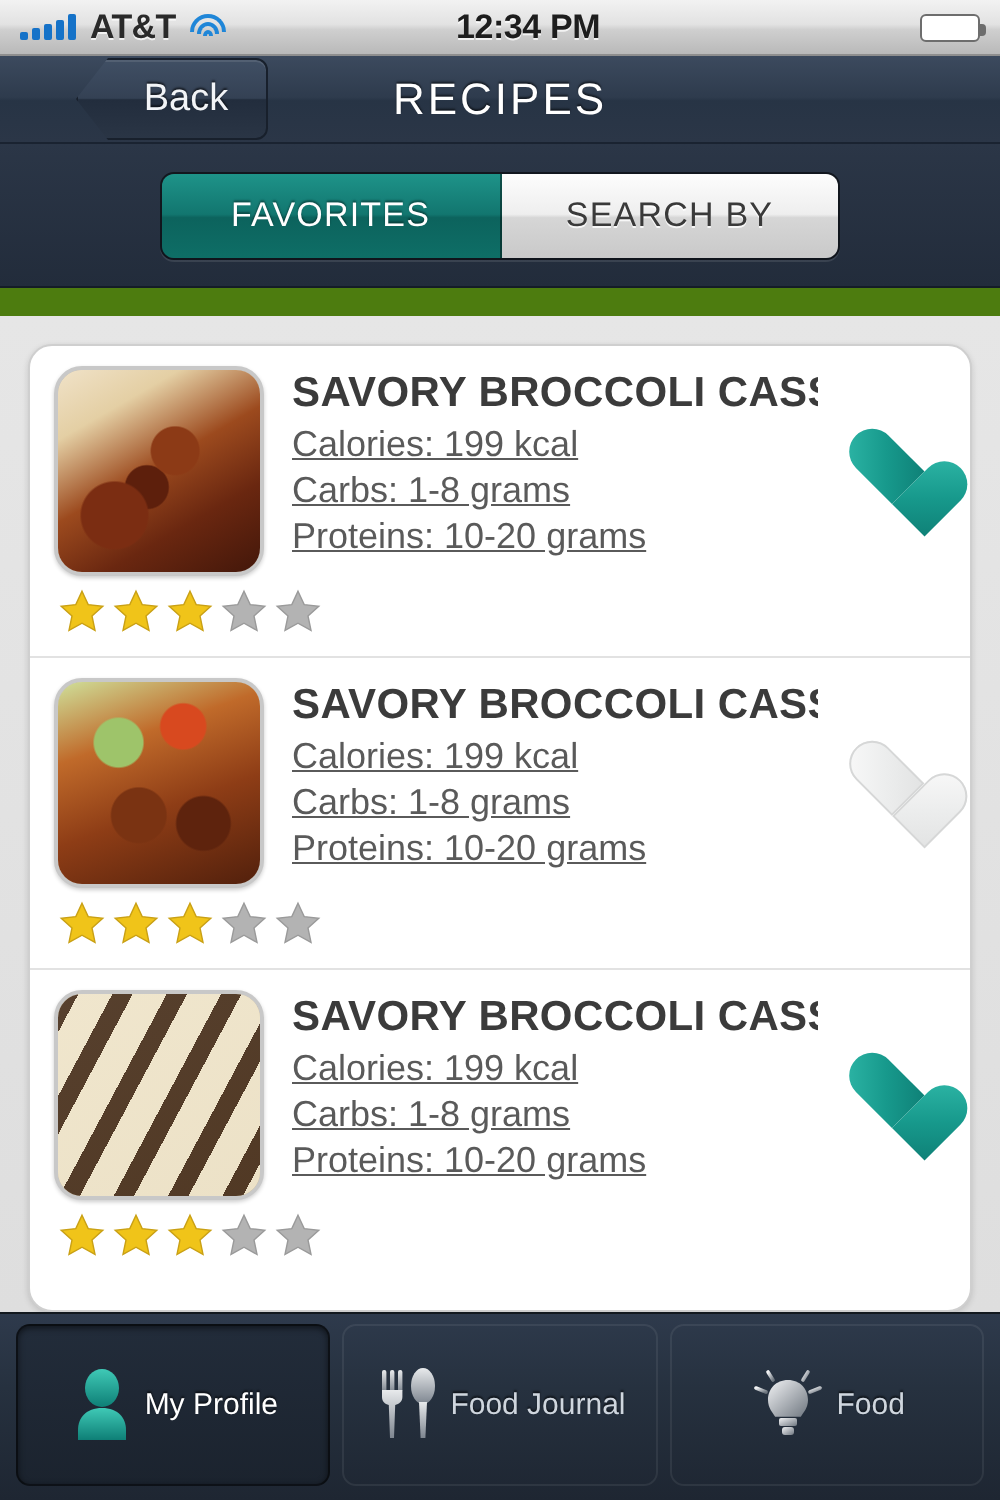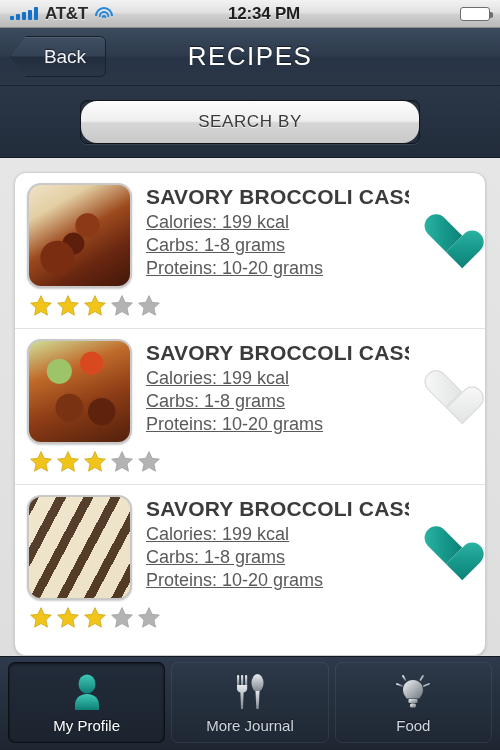--- a/index.html
+++ b/index.html
@@ -70,29 +70,29 @@
     width:3px; height:6px; background:#6d6d6d; border-radius:0 2px 2px 0;
   }
   .batt-fill {
     height:100%; width:100%;
     background:linear-gradient(to bottom,#9bdc63 0%,#5cb034 50%,#4a9a28 100%);
     border-radius:1px;
   }
 
   
   .navbar {
-    position:relative; height:58px;
+    position:relative; height:44px;
     background:linear-gradient(to bottom,#3c4a5e 0%,#2e3b4d 48%,#273445 52%,#2b3647 100%);
     border-bottom:1px solid #1a2331;
-    display:flex; align-items:center;
+    display:flex; align-items:center;padding-left:28px;
   }
   .navtitle {
     position:absolute; left:0; right:0; top:0; bottom:0;
     display:flex; align-items:center; justify-content:center;
-    font-size:26px; color:#fff; letter-spacing:1.5px;
+    font-size:22px; color:#fff; letter-spacing:1.5px;
     text-shadow:0 -1px 1px rgba(0,0,0,.55);
     pointer-events:none;
   }
   .backbtn {
     position:relative; z-index:2;
     margin-left:10px;
     height:41px; width:96px;
     display:flex; align-items:center; justify-content:center;
     color:#f2f4f7; font-size:19px;
     text-shadow:0 -1px 1px rgba(0,0,0,.6);
@@ -129,21 +129,20 @@
   .seg-item.on {
     color:#ffffff;
     background:linear-gradient(to bottom,#1e9389 0%,#12766f 48%,#0c635d 52%,#0e6e66 100%);
     text-shadow:0 -1px 1px rgba(0,0,0,.4);
     border-right:1px solid rgba(0,0,0,.45);
   }
   .seg-item.off {
     color:#3a3a3a;
     background:linear-gradient(to bottom,#fdfdfd 0%,#eeeeee 48%,#d6d6d6 52%,#c9c9c9 100%);
     text-shadow:0 1px 0 rgba(255,255,255,.8);
-    border-radius:16px;
   }
 
   
   .content {
     position:absolute;
     top:158px; bottom:94px; left:0; right:0;
     background:linear-gradient(to bottom,#e6e6e6,#dedede);
     padding:14px 14px 0 14px;
     overflow:hidden;
   }
@@ -243,21 +242,21 @@
     border-top:1px solid #13191f;
     display:flex; align-items:center; justify-content:space-between;
     padding:5px 8px 8px 8px;
     gap:6px;
   }
   .tab {
     flex:1;
     height:81px;
     border:1px solid rgba(255,255,255,.07);
     border-radius:7px;
-    display:flex; flex-direction:column; align-items:center; justify-content:center;
+    display:flex; align-items:center; justify-content:center;
     gap:4px;
     cursor:pointer;
   }
   .tab.sel {
     background:linear-gradient(to bottom,#222c3a,#1b232e);
     border-color:rgba(0,0,0,.6);
     box-shadow:inset 0 1px 3px rgba(0,0,0,.55);
   }
   .tab-ico { height:42px; display:flex; align-items:center; justify-content:center; }
   .tab-lbl {
@@ -295,20 +294,21 @@
     </div>
   </div>
 
   <div class="navbar">
     <div class="backbtn">Back</div>
     <div class="navtitle">RECIPES</div>
   </div>
 
   <div class="segwrap">
     <div class="seg">
+      <div class="seg-item on">FAVORITES</div>
       <div class="seg-item off">SEARCH BY</div>
     </div>
   </div>
 
   <div class="content">
     <div class="listcard">
 
       <div class="row">
         <div class="row-top">
           <div class="thumb">
@@ -436,21 +436,21 @@
           </linearGradient>
             </defs>
           <rect x="4" y="2" width="2.2" height="11" rx="1" fill="url(#gg)"></rect>
           <rect x="8" y="2" width="2.2" height="11" rx="1" fill="url(#gg)"></rect>
           <rect x="12" y="2" width="2.2" height="11" rx="1" fill="url(#gg)"></rect>
           <path d="M4 12h10.2v3.5c0 2.2-1.6 3.6-3.6 4L10 36h-2l-.6-16.5c-2-.4-3.4-1.8-3.4-4z" fill="url(#gg)"></path>
           <ellipse cx="24.5" cy="10" rx="6" ry="9" fill="url(#gg)"></ellipse>
           <path d="M22.5 18h4l-.8 18h-2.4z" fill="url(#gg)"></path>
         </svg>
       </span>
-      <span class="tab-lbl">More Journal</span>
+      <span class="tab-lbl">Food Journal</span>
     </div>
 
 
     <div class="tab">
       <span class="tab-ico">
         <svg width="40" height="40" viewBox="0 0 40 40">
           <defs>
               <linearGradient id="bg2" x1="0" y1="0" x2="1" y2="1">
             <stop offset="0" stop-color="#f2f3f5"></stop>
                 <stop offset="1" stop-color="#6f7780"></stop>

